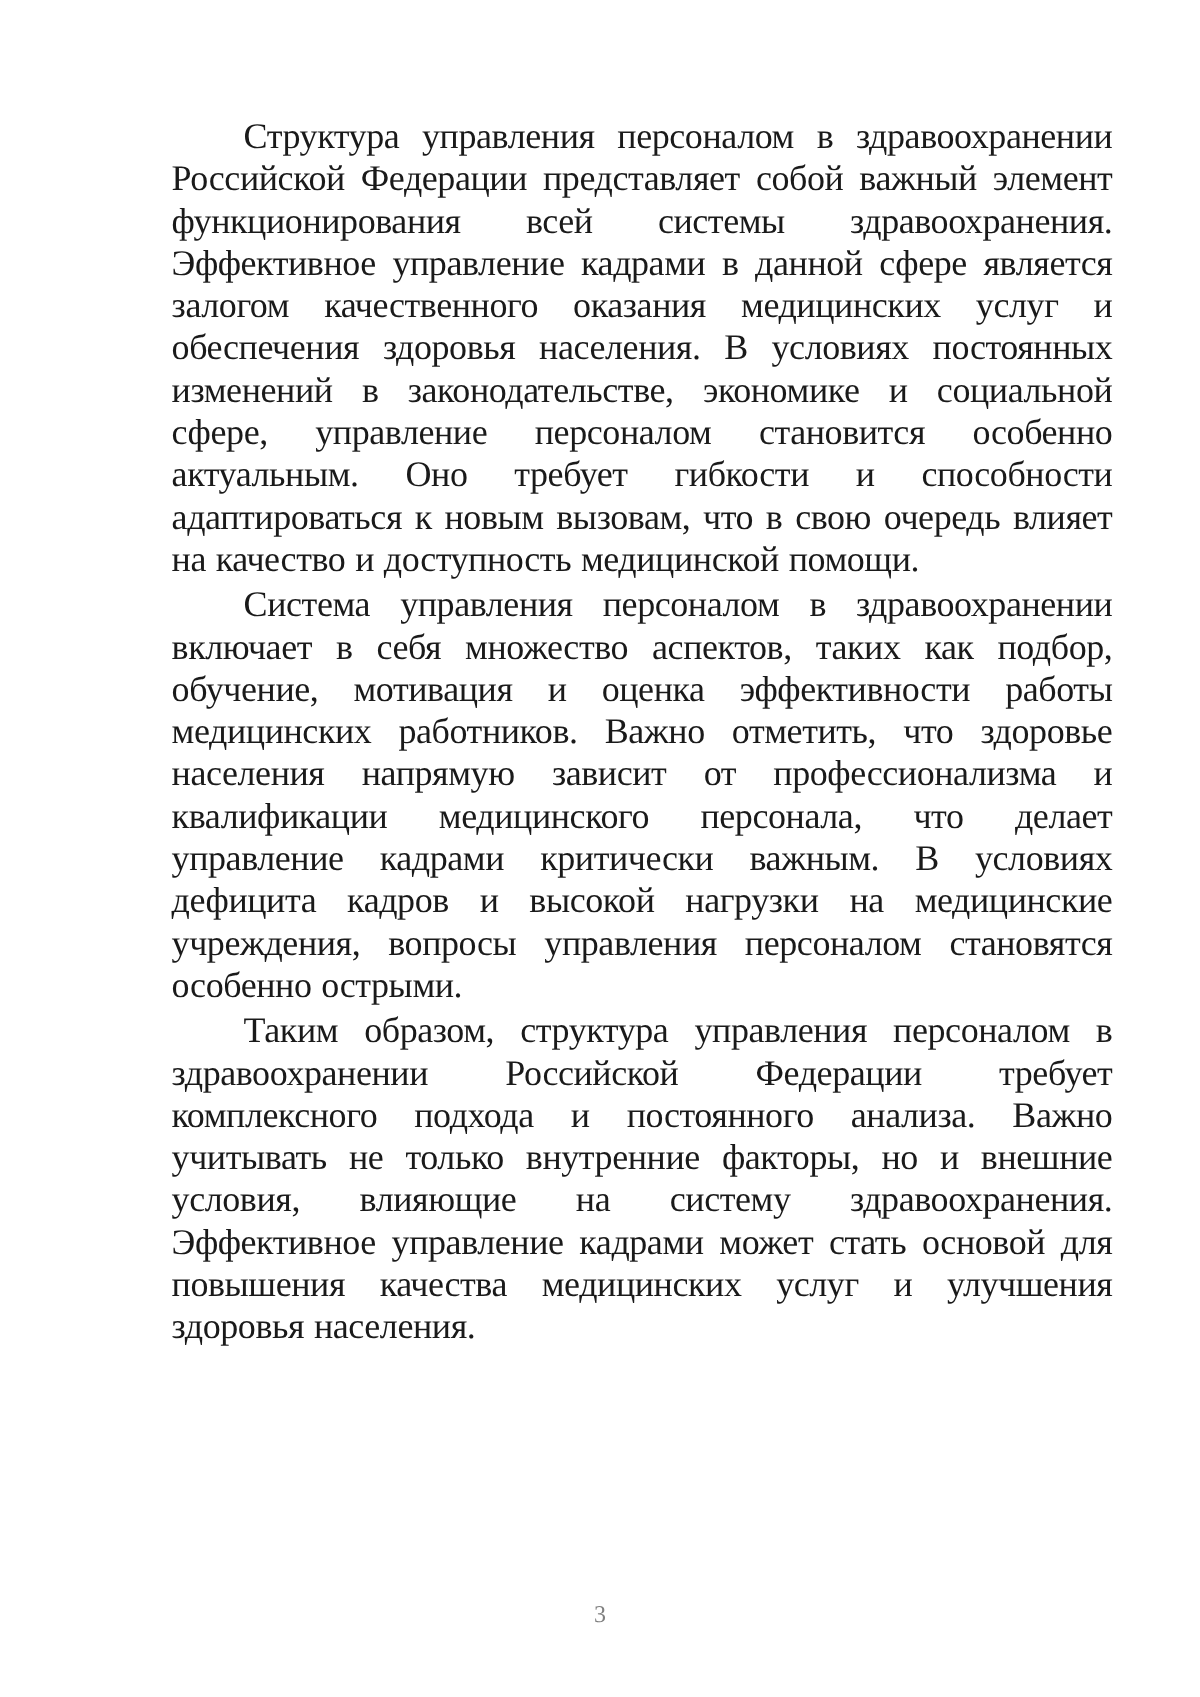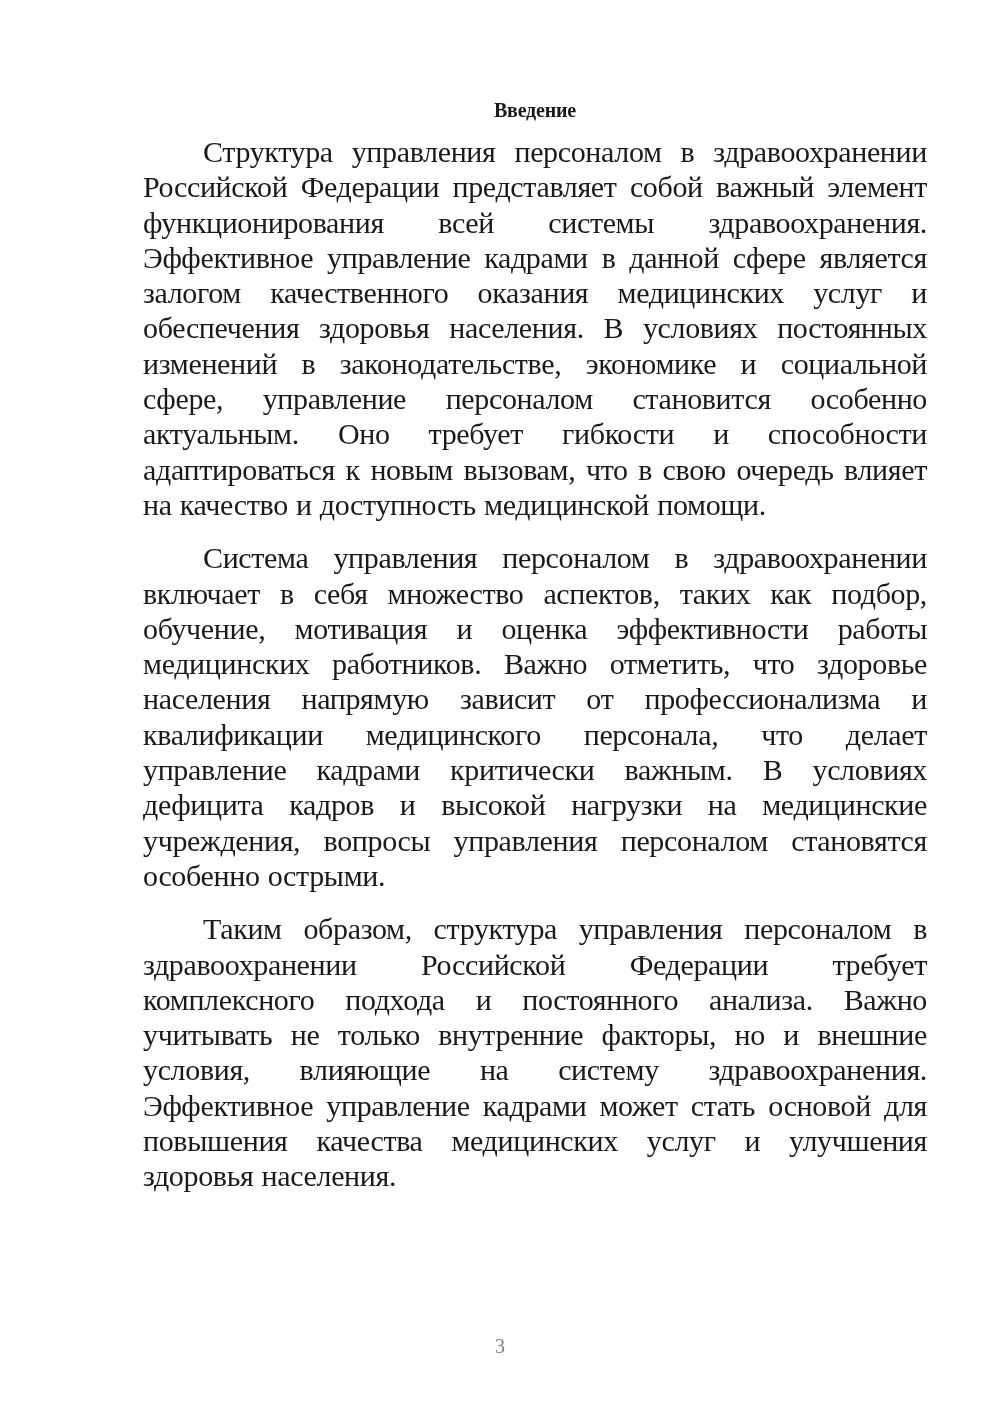--- a/index.html
+++ b/index.html
@@ -32,36 +32,35 @@
     .para {
       font-size: 30px;
       line-height: 35.3px;
       text-align: justify;
       text-indent: 60px;
       margin: 0;
       letter-spacing: -0.35px;
       word-spacing: 1px;
     }
     .para + .para {
-      margin-top: 18px;
+      margin-top: 2px;
     }
     .page-number {
       position: absolute;
       left: 0;
       width: 1000px;
       top: 1335px;
       text-align: center;
       font-size: 20px;
       color: #808080;
       font-family: "Liberation Serif", "DejaVu Serif", serif;
     }
   </style>
 </head>
 <body>
 
 <div class="page">
-  <h1 class="heading">Введение</h1>
   <p class="para">Структура управления персоналом в здравоохранении Российской Федерации представляет собой важный элемент функционирования всей системы здравоохранения. Эффективное управление кадрами в данной сфере является залогом качественного оказания медицинских услуг и обеспечения здоровья населения. В условиях постоянных изменений в законодательстве, экономике и социальной сфере, управление персоналом становится особенно актуальным. Оно требует гибкости и способности адаптироваться к новым вызовам, что в свою очередь влияет на качество и доступность медицинской помощи.</p>
   <p class="para">Система управления персоналом в здравоохранении включает в себя множество аспектов, таких как подбор, обучение, мотивация и оценка эффективности работы медицинских работников. Важно отметить, что здоровье населения напрямую зависит от профессионализма и квалификации медицинского персонала, что делает управление кадрами критически важным. В условиях дефицита кадров и высокой нагрузки на медицинские учреждения, вопросы управления персоналом становятся особенно острыми.</p>
   <p class="para">Таким образом, структура управления персоналом в здравоохранении Российской Федерации требует комплексного подхода и постоянного анализа. Важно учитывать не только внутренние факторы, но и внешние условия, влияющие на систему здравоохранения. Эффективное управление кадрами может стать основой для повышения качества медицинских услуг и улучшения здоровья населения.</p>
 </div>
 
 <div class="page-number">3</div>
 
 </body></html>

